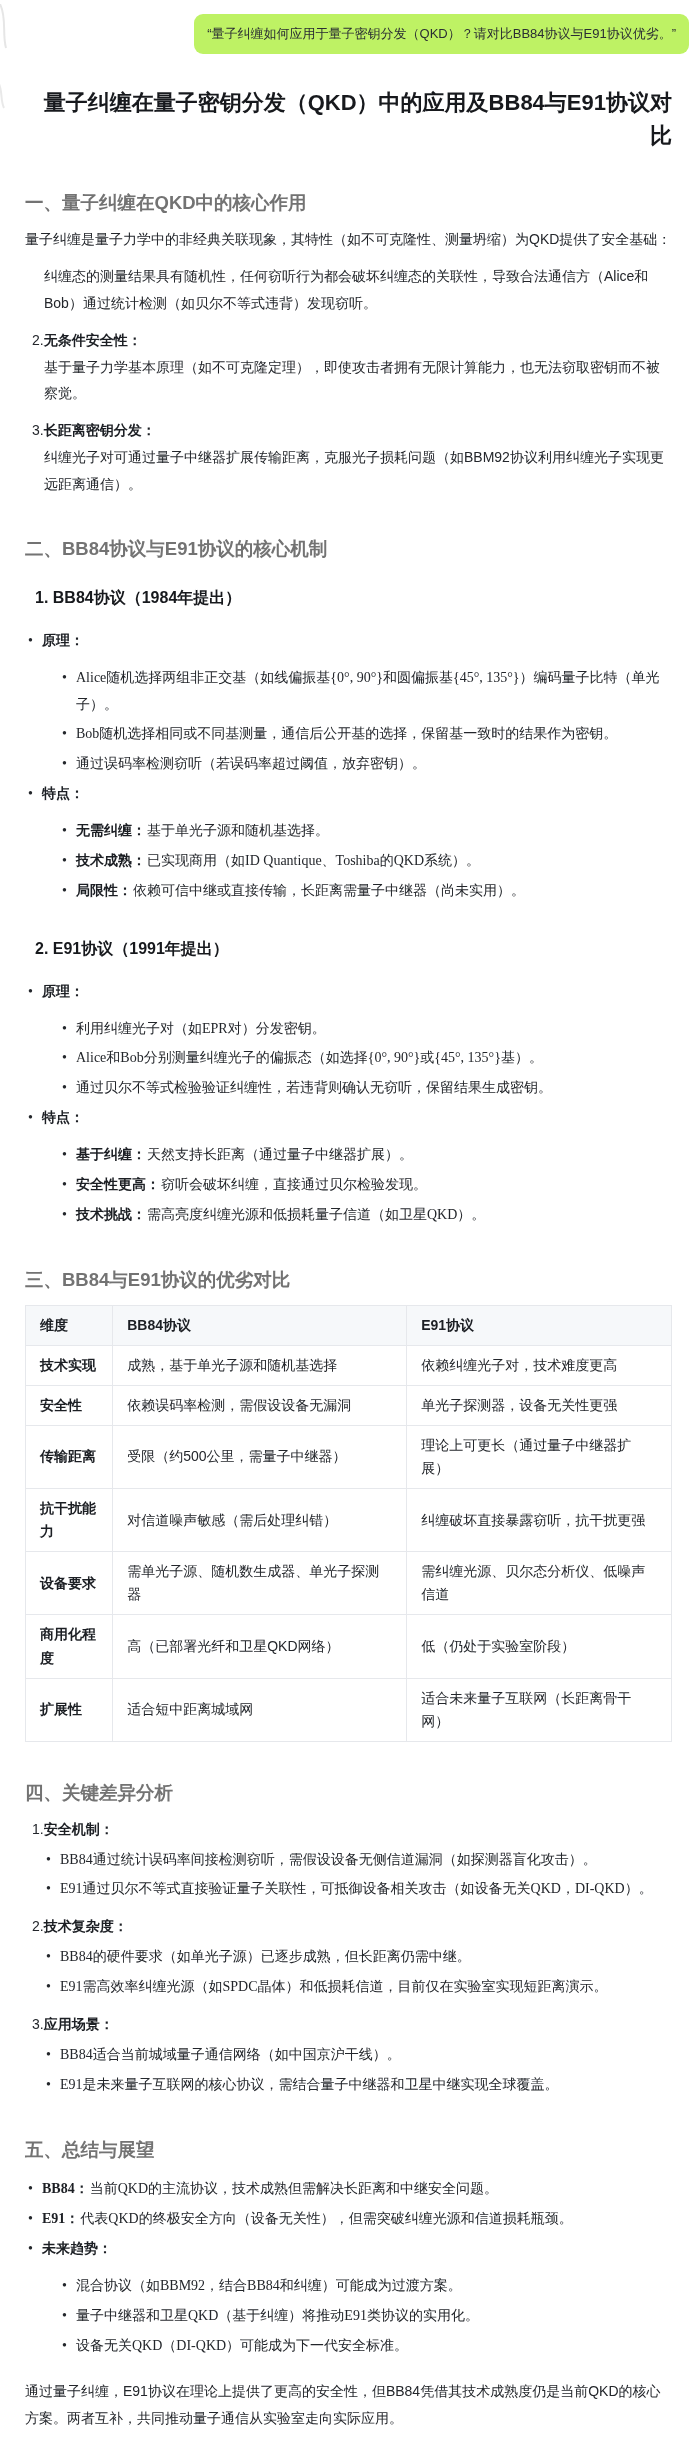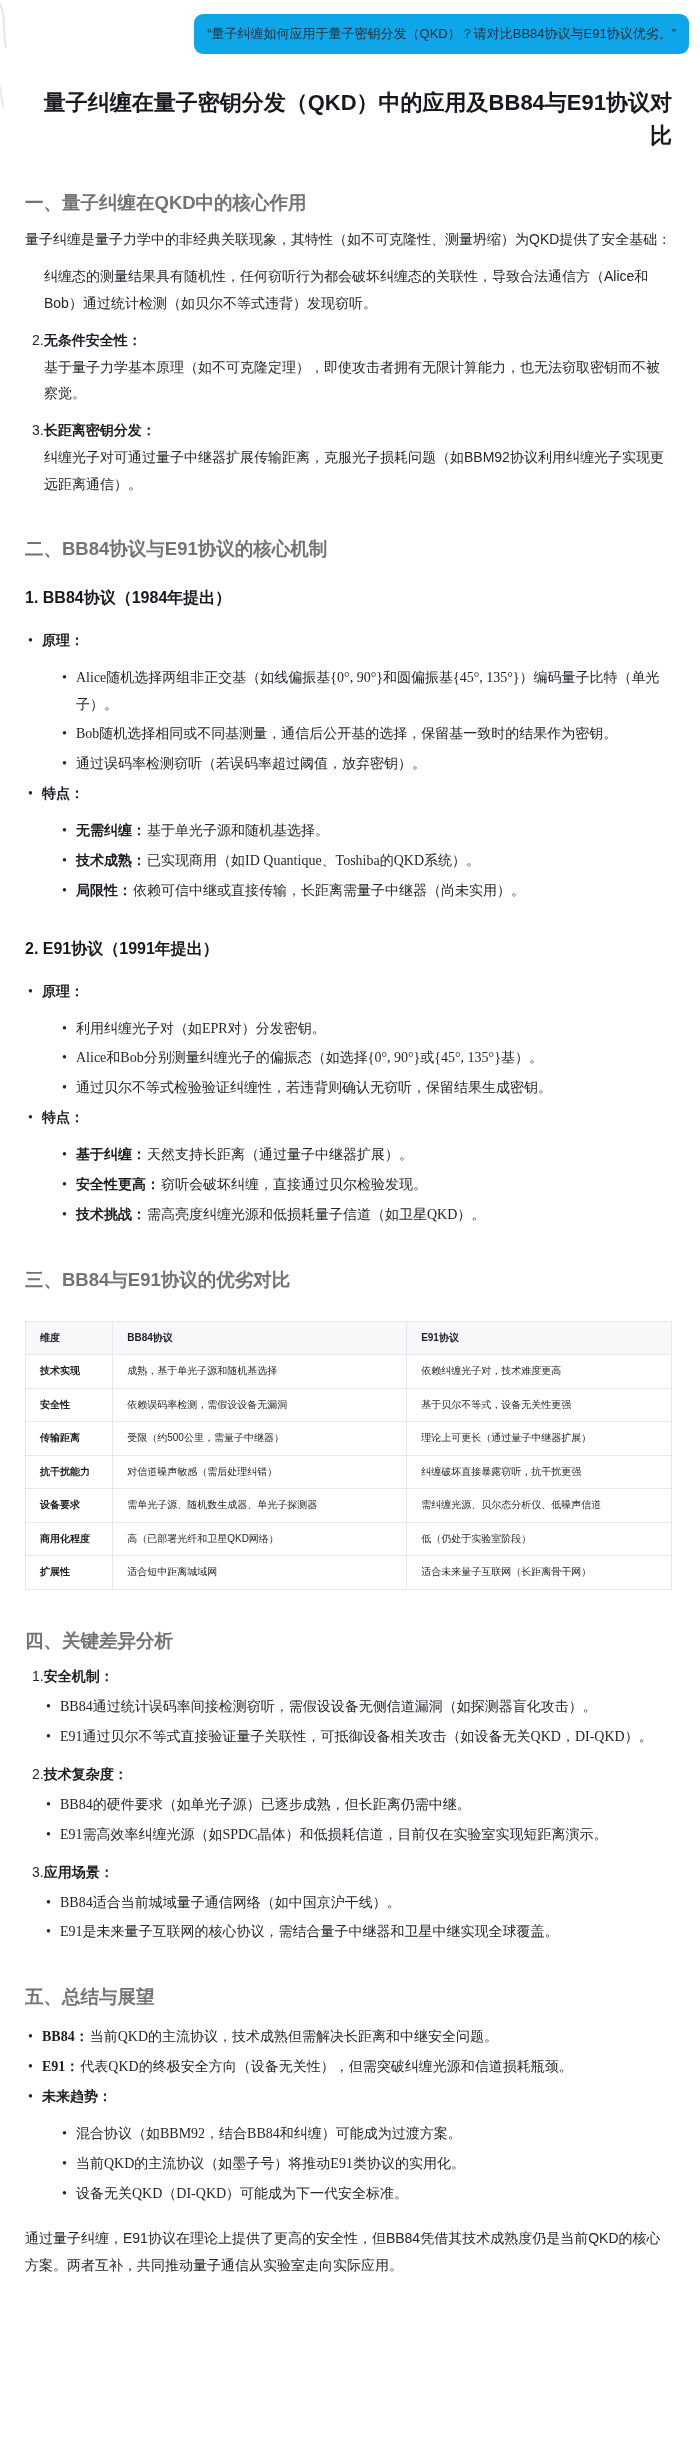--- a/index.html
+++ b/index.html
@@ -1,40 +1,40 @@
 <!DOCTYPE html>
 <html><head>
 <meta charset="utf-8">
 <style>
   html,body{margin:0;padding:0;background:#ffffff;}
   body{width:700px;font-family:"Liberation Sans","DejaVu Sans",sans-serif;color:#23262b;}
   .page{position:relative;width:700px;min-height:2447px;box-sizing:border-box;padding:14px 0 30px;overflow:hidden;background:#fff;}
   .edge-artifact{position:absolute;left:-3px;top:4px;opacity:.55;pointer-events:none;}
   .quote-row{display:flex;justify-content:flex-end;padding:0 11px 0 40px;}
-  .bubble{background:#0ea5e9;border-radius:9px;padding:10px 13px;font-size:13px;line-height:1.55;color:#2a2d33;max-width:560px;}
+  .bubble{background:#bef264;border-radius:9px;padding:10px 13px;font-size:13px;line-height:1.55;color:#2a2d33;max-width:560px;}
   .content{padding:0 28px 0 25px;}
   h1{font-size:22px;line-height:1.5;margin:32px 0 0;color:#17191d;font-weight:700;text-align:right;}
   h2{font-size:18.5px;line-height:1.4;margin:38px 0 0;color:#737373;font-weight:700;}
-  h3{font-size:16px;line-height:1.5;margin:32px 0 0;color:#17191d;font-weight:700;}
+  h3{font-size:16px;line-height:1.5;margin:32px 10px 0;color:#17191d;font-weight:700;}
   h2 + h3{margin-top:24px;}
   .intro{margin:10px 0 0;font-size:14px;line-height:1.92;}
   .b{font-weight:700;color:#1c1f24;}
   .numlist{margin:8px 0 0 7px;}
   .numitem{margin-top:10px;font-size:14px;line-height:1.92;}
   .numitem .nhead{display:block;}
   .numitem .ndesc{display:block;padding-left:12px;}
   .group{margin-top:18px;font-size:14px;line-height:1.92;}
   .ul1{margin:14px 0 0 3px;}
   .ul2{margin:10px 0 0 20px;}
   .li{position:relative;padding-left:14px;font-size:14px;line-height:1.92;font-family:Liberation Serif, serif;}
   .li + .li{margin-top:3px;}
   .li::before{content:"\2022";position:absolute;left:0;top:0;color:#23262b;}
   .li .b{margin-right:1px;}
   .numitem .ul2{margin-top:4px;margin-left:14px;}
-  table{border-collapse:collapse;width:100%;margin-top:28px;font-size:10px;table-layout:fixed;}
+  table{border-collapse:collapse;width:100%;margin-top:12px;font-size:14px;table-layout:fixed;}
   th,td{border:1px solid #e6e8ec;padding:8px 14px;text-align:left;vertical-align:middle;line-height:1.65;word-break:break-word;}
   th{background:#f6f8fa;font-weight:700;color:#1c1f24;}
   td.dim{font-weight:700;color:#1c1f24;}
   .closing{margin-top:18px;font-size:14px;line-height:1.92;}
 </style>
 </head>
 <body>
 
 <div class="page">
 
@@ -127,21 +127,21 @@
       </thead>
       <tbody>
         <tr>
             <td class="dim">技术实现</td>
             <td>成熟，基于单光子源和随机基选择</td>
             <td>依赖纠缠光子对，技术难度更高</td>
           </tr>
         <tr>
             <td class="dim">安全性</td>
             <td>依赖误码率检测，需假设设备无漏洞</td>
-            <td>基于贝尔不等式，设备无关性更强</td>
+            <td>单光子探测器，设备无关性更强</td>
           </tr>
         <tr>
             <td class="dim">传输距离</td>
             <td>受限（约500公里，需量子中继器）</td>
             <td>理论上可更长（通过量子中继器扩展）</td>
           </tr>
         <tr>
             <td class="dim">抗干扰能力</td>
             <td>对信道噪声敏感（需后处理纠错）</td>
             <td>纠缠破坏直接暴露窃听，抗干扰更强</td>
@@ -190,21 +190,21 @@
     </div>
 
     <h2>五、总结与展望</h2>
     <div class="ul1">
       <div class="li"><span class="b">BB84：</span><span>当前QKD的主流协议，技术成熟但需解决长距离和中继安全问题。</span></div>
       <div class="li"><span class="b">E91：</span><span>代表QKD的终极安全方向（设备无关性），但需突破纠缠光源和信道损耗瓶颈。</span></div>
       <div class="li">
         <span class="b">未来趋势：</span><span></span>
         <div class="ul2">
           <div class="li"><span>混合协议（如BBM92，结合BB84和纠缠）可能成为过渡方案。</span></div>
-          <div class="li"><span>当前QKD的主流协议（如墨子号）将推动E91类协议的实用化。</span></div>
+          <div class="li"><span>量子中继器和卫星QKD（基于纠缠）将推动E91类协议的实用化。</span></div>
           <div class="li"><span>设备无关QKD（DI-QKD）可能成为下一代安全标准。</span></div>
         </div>
       </div>
     </div>
 
     <p class="closing">通过量子纠缠，E91协议在理论上提供了更高的安全性，但BB84凭借其技术成熟度仍是当前QKD的核心方案。两者互补，共同推动量子通信从实验室走向实际应用。</p>
 
   </div>
 </div>
 

